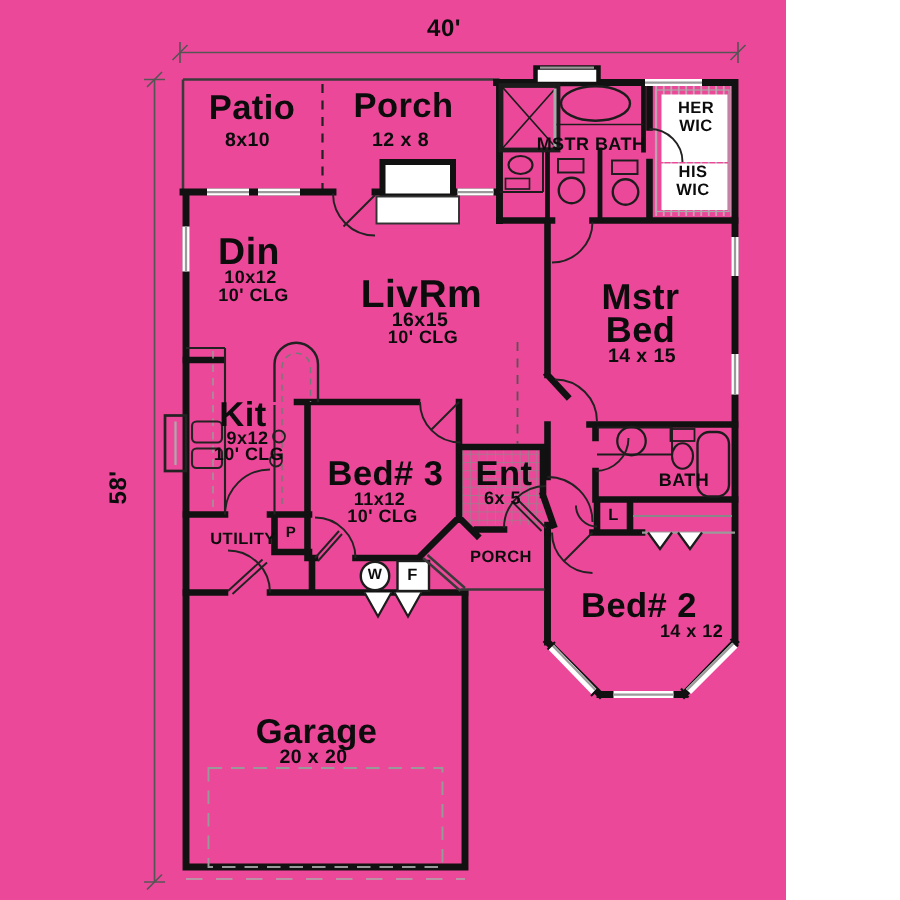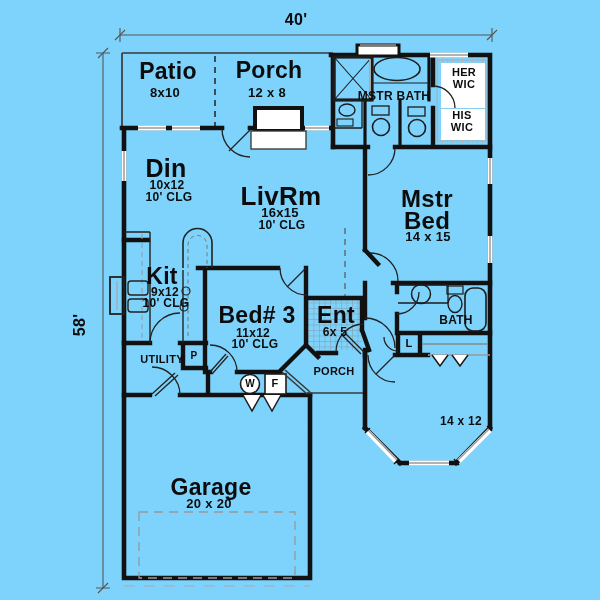--- a/index.html
+++ b/index.html
@@ -1,16 +1,16 @@
 <!DOCTYPE html>
 <html><head>
 <meta charset="utf-8">
 <style>
   html,body{margin:0;padding:0;background:#fff;}
-  #plan{position:relative;width:600px;height:600px;background:#7dd3fc;overflow:hidden;
+  #plan{position:relative;width:524px;height:600px;background:#ec4899;overflow:hidden;
         font-family:"Liberation Sans", sans-serif;}
   #plan svg{position:absolute;left:0;top:0;}
   .lbl{position:absolute;transform:translate(-50%,-50%);color:#0c0c0c;font-weight:700;
        white-space:nowrap;text-align:center;line-height:1.02;letter-spacing:.3px;}
   .big{font-size:23px;}
   .huge{font-size:26px;}
   .med{font-size:13px;}
   .sm{font-size:12px;}
   .tiny{font-size:11px;}
   .micro{font-size:10px;}
@@ -246,17 +246,18 @@
   <div class="lbl sm" style="left:456px;top:320px;">BATH</div>
 
   <div class="lbl tiny" style="left:162px;top:360px;">UTILITY</div>
   <div class="lbl micro" style="left:194px;top:356px;">P</div>
   <div class="lbl micro" style="left:250px;top:384px;">W</div>
   <div class="lbl tiny" style="left:275px;top:384px;">F</div>
   <div class="lbl tiny" style="left:409px;top:344px;">L</div>
 
   <div class="lbl tiny" style="left:334px;top:372px;">PORCH</div>
 
+  <div class="lbl big" style="left:426px;top:404px;">Bed# 2</div>
   <div class="lbl sm" style="left:426px;top:421px;margin-left:35px;">14 x 12</div>
 
   <div class="lbl big" style="left:211px;top:488px;">Garage</div>
   <div class="lbl med" style="left:209px;top:504px;">20 x 20</div>
 </div>
 
 </body></html>

